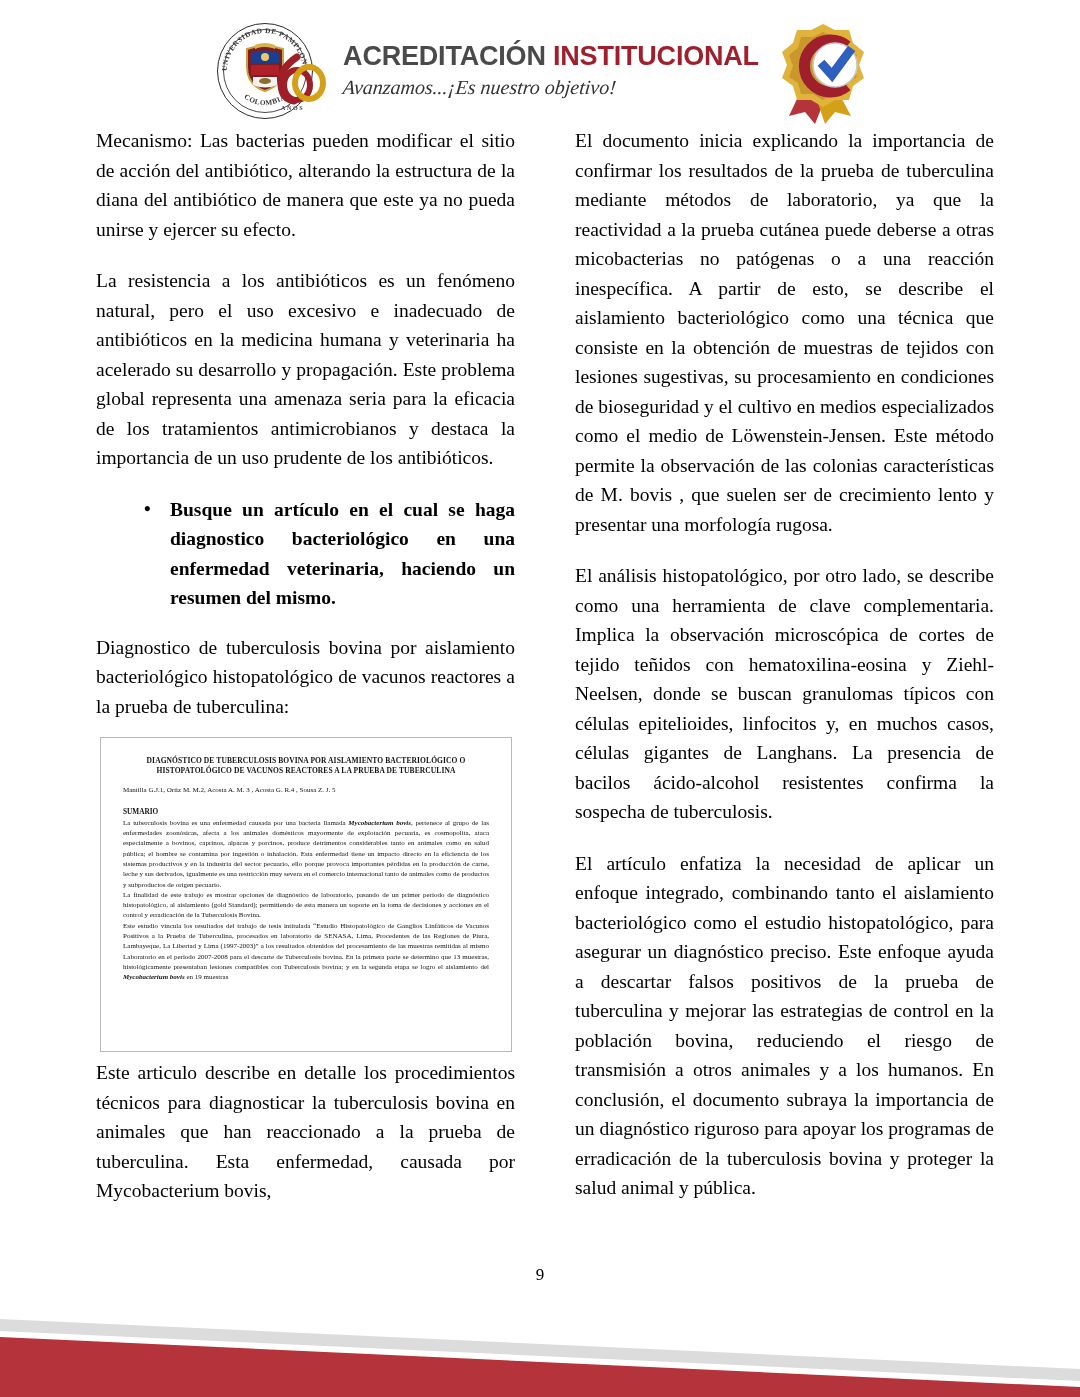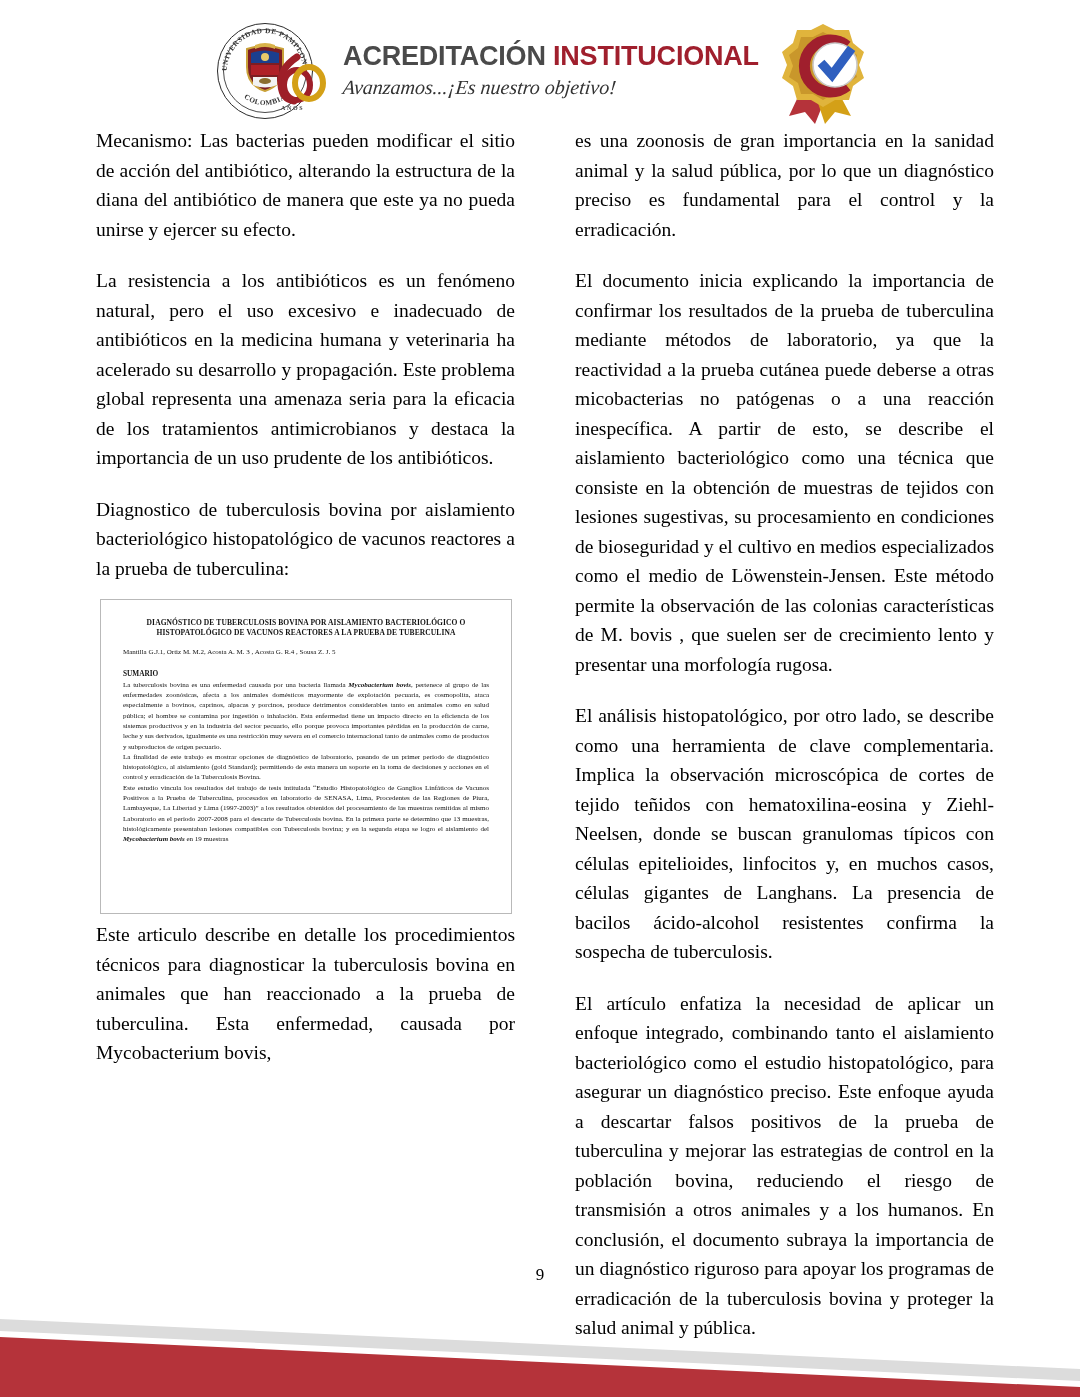--- a/index.html
+++ b/index.html
@@ -295,20 +295,23 @@
     <path d="M49 46 L57 55 L74 32" fill="none" stroke="#2f5fbf" stroke-width="9" stroke-linecap="square" stroke-linejoin="miter"></path>
   </svg>
 </div>
 
 <div class="content">
 
   <div class="col">
     <p class="para">Mecanismo: Las bacterias pueden modificar el sitio de acción del antibiótico, alterando la estructura de la diana del antibiótico de manera que este ya no pueda unirse y ejercer su efecto.</p>
     <p class="para">La resistencia a los antibióticos es un fenómeno natural, pero el uso excesivo e inadecuado de antibióticos en la medicina humana y veterinaria ha acelerado su desarrollo y propagación. Este problema global representa una amenaza seria para la eficacia de los tratamientos antimicrobianos y destaca la importancia de un uso prudente de los antibióticos.</p>
 
+    <ul class="bullets">
+      <li>Busque un artículo en el cual se haga diagnostico bacteriológico en una enfermedad veterinaria, haciendo un resumen del mismo.</li>
+    </ul>
 
     <p class="para tight">Diagnostico de tuberculosis bovina por aislamiento bacteriológico histopatológico de vacunos reactores a la prueba de tuberculina:</p>
 
     <div class="pdf-figure">
       <div class="pdf-inner">
         <div class="pdf-title">DIAGNÓSTICO DE TUBERCULOSIS BOVINA POR AISLAMIENTO BACTERIOLÓGICO O HISTOPATOLÓGICO DE VACUNOS REACTORES A LA  PRUEBA DE TUBERCULINA</div>
         <div class="pdf-authors">Mantilla G.J.1, Ortiz M. M.2, Acosta A. M. 3 , Acosta G. R.4 , Sousa Z. J. 5</div>
         <div class="pdf-sumario">SUMARIO</div>
         <div class="pdf-body">
           <p><span>La tuberculosis bovina es una enfermedad causada por una bacteria llamada </span><span class="sp">Mycobacterium bovis</span><span>, pertenece al grupo de las enfermedades zoonósicas, afecta a los animales domésticos mayormente de explotación pecuaria, es cosmopolita, ataca especialmente a bovinos, caprinos, alpacas y porcinos, produce detrimentos considerables tanto en animales como en salud pública; el hombre se contamina por ingestión o inhalación. Esta enfermedad tiene un impacto directo en la eficiencia de los sistemas productivos y en la industria del sector pecuario, ello porque provoca importantes pérdidas en la producción de carne, leche y sus derivados, igualmente es una restricción muy severa en el comercio internacional tanto de animales como de productos y subproductos de origen pecuario.</span></p>
@@ -316,21 +319,20 @@
           <p><span>Este estudio vincula los resultados del trabajo de tesis intitulada “Estudio Histopatológico de Ganglios Linfáticos de Vacunos Positivos a la Prueba de Tuberculina, procesados en laboratorio de SENASA, Lima, Procedentes de las Regiones de Piura, Lambayeque, La Libertad y Lima (1997-2003)” a los resultados obtenidos del procesamiento de las muestras remitidas al mismo Laboratorio en el período 2007-2008 para el descarte de Tuberculosis bovina. En la primera parte se determino que 13 muestras, histológicamente presentaban lesiones compatibles con Tuberculosis bovina; y en la segunda etapa se logro el aislamiento del </span><span class="sp">Mycobacterium bovis</span><span> en 19 muestras</span></p>
         </div>
       </div>
     </div>
 
 
     <p class="para">Este articulo describe en detalle los procedimientos técnicos para diagnosticar la tuberculosis bovina en animales que han reaccionado a la prueba de tuberculina. Esta enfermedad, causada por Mycobacterium bovis,</p>
   </div>
 
   <div class="col">
-    <p class="para">es una zoonosis de gran importancia en la sanidad animal y la salud pública, por lo que un diagnóstico preciso es fundamental para el control y la erradicación.</p>
     <p class="para">El documento inicia explicando la importancia de confirmar los resultados de la prueba de tuberculina mediante métodos de laboratorio, ya que la reactividad a la prueba cutánea puede deberse a otras micobacterias no patógenas o a una reacción inespecífica. A partir de esto, se describe el aislamiento bacteriológico como una técnica que consiste en la obtención de muestras de tejidos con lesiones sugestivas, su procesamiento en condiciones de bioseguridad y el cultivo en medios especializados como el medio de Löwenstein-Jensen. Este método permite la observación de las colonias características de M. bovis , que suelen ser de crecimiento lento y presentar una morfología rugosa.</p>
     <p class="para">El análisis histopatológico, por otro lado, se describe como una herramienta de clave complementaria. Implica la observación microscópica de cortes de tejido teñidos con hematoxilina-eosina y Ziehl-Neelsen, donde se buscan granulomas típicos con células epitelioides, linfocitos y, en muchos casos, células gigantes de Langhans. La presencia de bacilos ácido-alcohol resistentes confirma la sospecha de tuberculosis.</p>
     <p class="para">El artículo enfatiza la necesidad de aplicar un enfoque integrado, combinando tanto el aislamiento bacteriológico como el estudio histopatológico, para asegurar un diagnóstico preciso. Este enfoque ayuda a descartar falsos positivos de la prueba de tuberculina y mejorar las estrategias de control en la población bovina, reduciendo el riesgo de transmisión a otros animales y a los humanos. En conclusión, el documento subraya la importancia de un diagnóstico riguroso para apoyar los programas de erradicación de la tuberculosis bovina y proteger la salud animal y pública.</p>
   </div>
 </div>
 
 <div class="page-number">9</div>
 
 <div class="footer-band">
   <svg width="1080" height="90" viewBox="0 0 1080 90" preserveAspectRatio="none">

